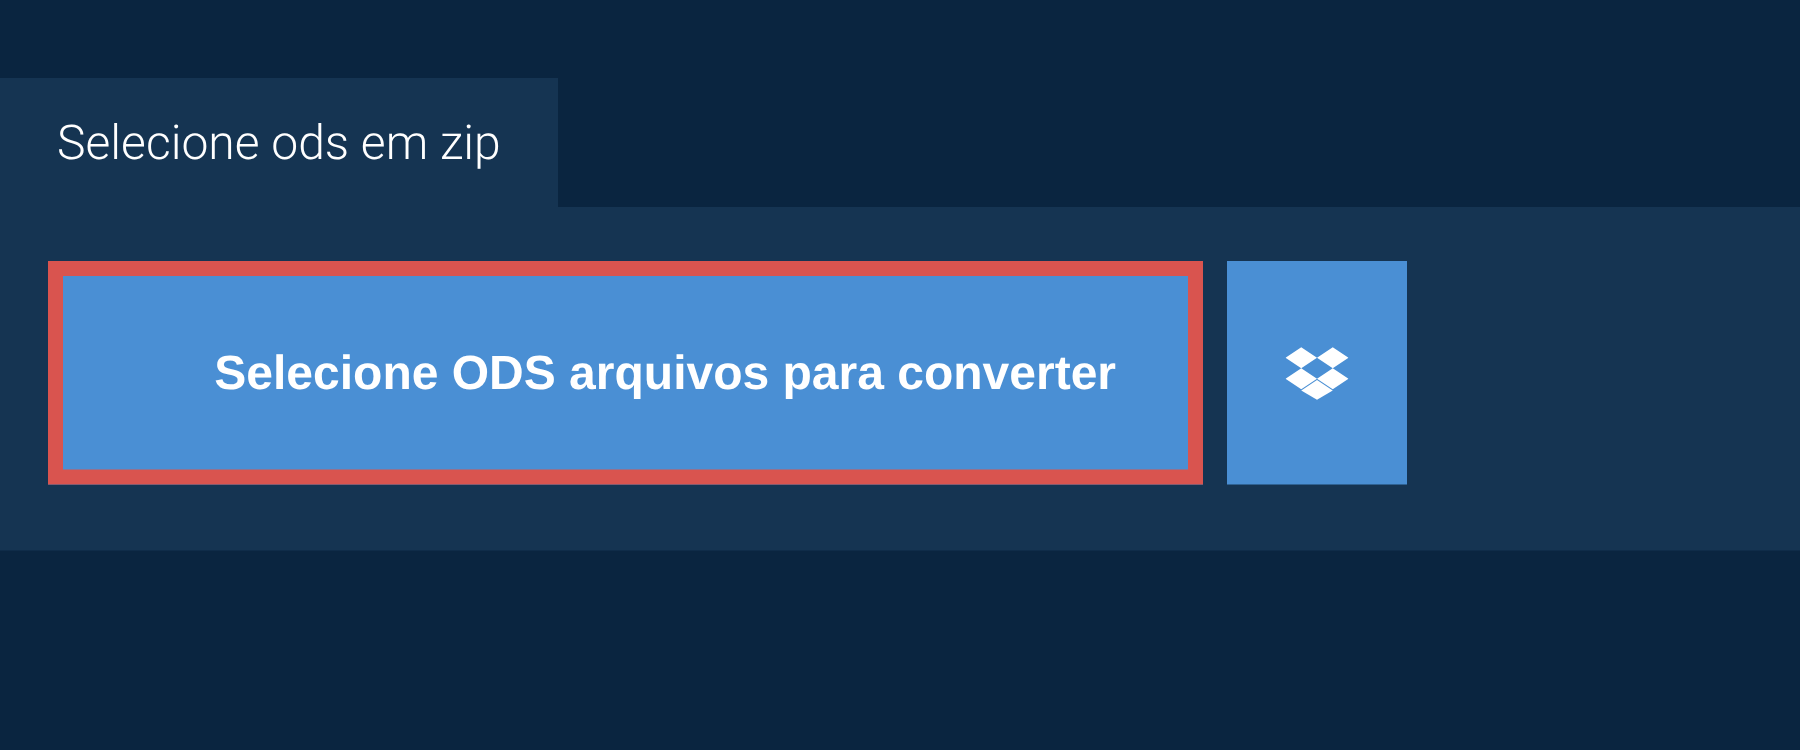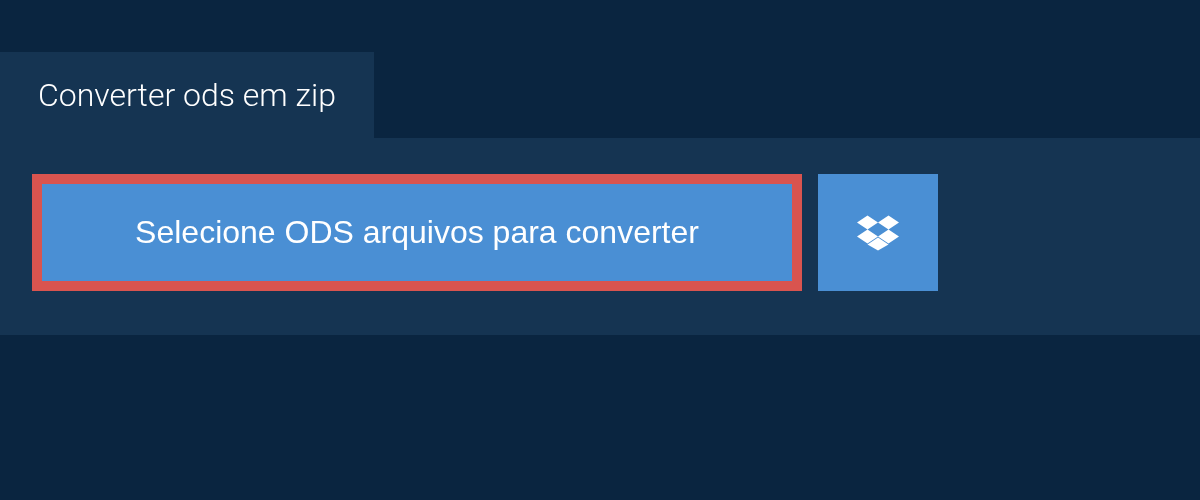--- a/index.html
+++ b/index.html
@@ -33,27 +33,27 @@
     .button-row {
       display: flex;
       gap: 16px;
       align-items: stretch;
     }
     .select-button {
       background: #4a8fd4;
       border: 10px solid #d9544f;
       color: #ffffff;
       font-size: 32px;
-      font-weight: 400;
-      padding: 30px 48px;
+      font-weight: 700;
+      padding: 46px 48px;
       cursor: pointer;
       outline: none;
       display: flex;
       align-items: center;
-      justify-content: center;
+      justify-content: flex-end;
       min-width: 770px;
     }
     .dropbox-button {
       background: #4a8fd4;
       border: none;
       cursor: pointer;
       outline: none;
       display: flex;
       align-items: center;
       justify-content: center;
@@ -64,21 +64,21 @@
       height: 42px;
       fill: #ffffff;
     }
   </style>
 </head>
 <body>
 
 
 
 <div class="tab-container">
-  <span class="tab-label">Converter ods em zip</span>
+  <span class="tab-label">Selecione ods em zip</span>
 </div>
 
 <div class="panel">
   <div class="button-row">
     <button class="select-button">
       <span>Selecione ODS arquivos para converter</span>
     </button>
     <button class="dropbox-button">
       <svg class="dropbox-icon" viewBox="0 0 24 24">
         <path d="M6 2L0 6l6 4-6 4 6 4 6-4 6 4 6-4-6-4 6-4-6-4-6 4zm0 8l6-4 6 4-6 4zm0 0"></path>

